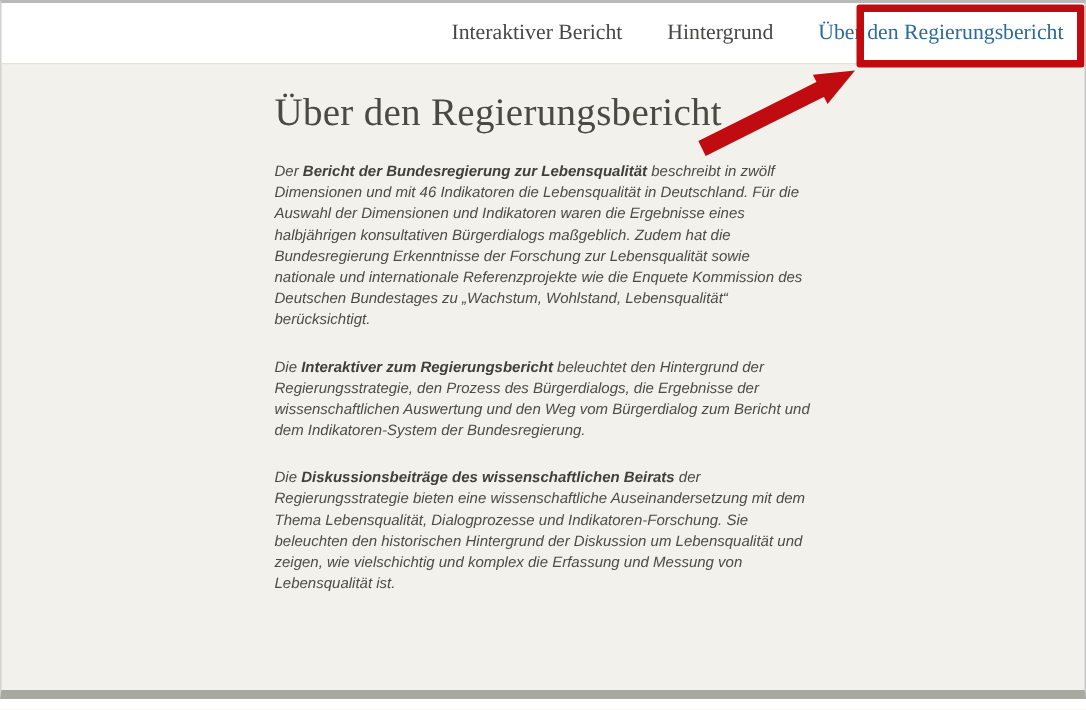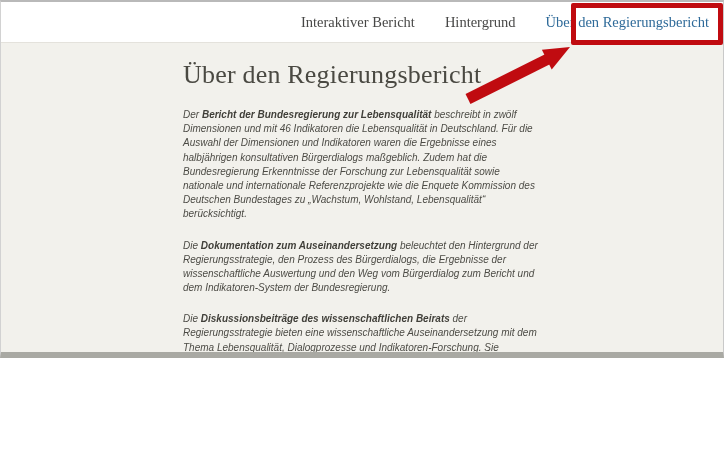--- a/index.html
+++ b/index.html
@@ -4,21 +4,21 @@
 <style>
   html, body {
     margin: 0;
     padding: 0;
     background: #ffffff;
     font-family: "Liberation Sans", sans-serif;
   }
   .viewport {
     position: relative;
     width: 724px;
-    height: 358px;
+    height: 466px;
     box-sizing: border-box;
     background: #f2f1ec;
     border-top: 2px solid #b9b9b9;
     border-left: 1px solid #d2d2d2;
     border-right: 1px solid #c9c9c9;
     border-bottom: 6px solid #a9a9a3;
     overflow: hidden;
   }
   .topbar {
     position: absolute;
@@ -99,21 +99,21 @@
     <a>Interaktiver Bericht</a>
     <a>Hintergrund</a>
     <a class="active">Über den Regierungsbericht</a>
   </header>
 
   <main class="content">
     <h1>Über den Regierungsbericht</h1>
 
     <p><span>Der </span><strong>Bericht der Bundesregierung zur Lebensqualität</strong><span> beschreibt in zwölf Dimensionen und mit 46 Indikatoren die Lebensqualität in Deutschland. Für die Auswahl der Dimensionen und Indikatoren waren die Ergebnisse eines halbjährigen konsultativen Bürgerdialogs maßgeblich. Zudem hat die Bundesregierung Erkenntnisse der Forschung zur Lebensqualität sowie nationale und internationale Referenzprojekte wie die Enquete Kommission des Deutschen Bundestages zu „Wachstum, Wohlstand, Lebensqualität“ berücksichtigt.</span></p>
 
-    <p><span>Die </span><strong>Dokumentation zum Auseinandersetzung</strong><span> beleuchtet den Hintergrund der Regierungsstrategie, den Prozess des Bürgerdialogs, die Ergebnisse der wissenschaftliche Auswertung und den Weg vom Bürgerdialog zum Bericht und dem Indikatoren-System der Bundesregierung.</span></p>
+    <p><span>Die </span><strong>Interaktiver zum Regierungsbericht</strong><span> beleuchtet den Hintergrund der Regierungsstrategie, den Prozess des Bürgerdialogs, die Ergebnisse der wissenschaftlichen Auswertung und den Weg vom Bürgerdialog zum Bericht und dem Indikatoren-System der Bundesregierung.</span></p>
 
     <p><span>Die </span><strong>Diskussionsbeiträge des wissenschaftlichen Beirats</strong><span> der Regierungsstrategie bieten eine wissenschaftliche Auseinandersetzung mit dem Thema Lebensqualität, Dialogprozesse und Indikatoren-Forschung. Sie beleuchten den historischen Hintergrund der Diskussion um Lebensqualität und zeigen, wie vielschichtig und komplex die Erfassung und Messung von Lebensqualität ist.</span></p>
 
   </main>
 
   <div class="annot-box"></div>
 
   <svg class="annot-arrow" viewBox="0 0 724 473">
     <line x1="467" y1="97" x2="547" y2="57" stroke="#c00b10" stroke-width="11"></line>
     <polygon points="569,45 550.7,67.4 540.9,47.8" fill="#c00b10"></polygon>

